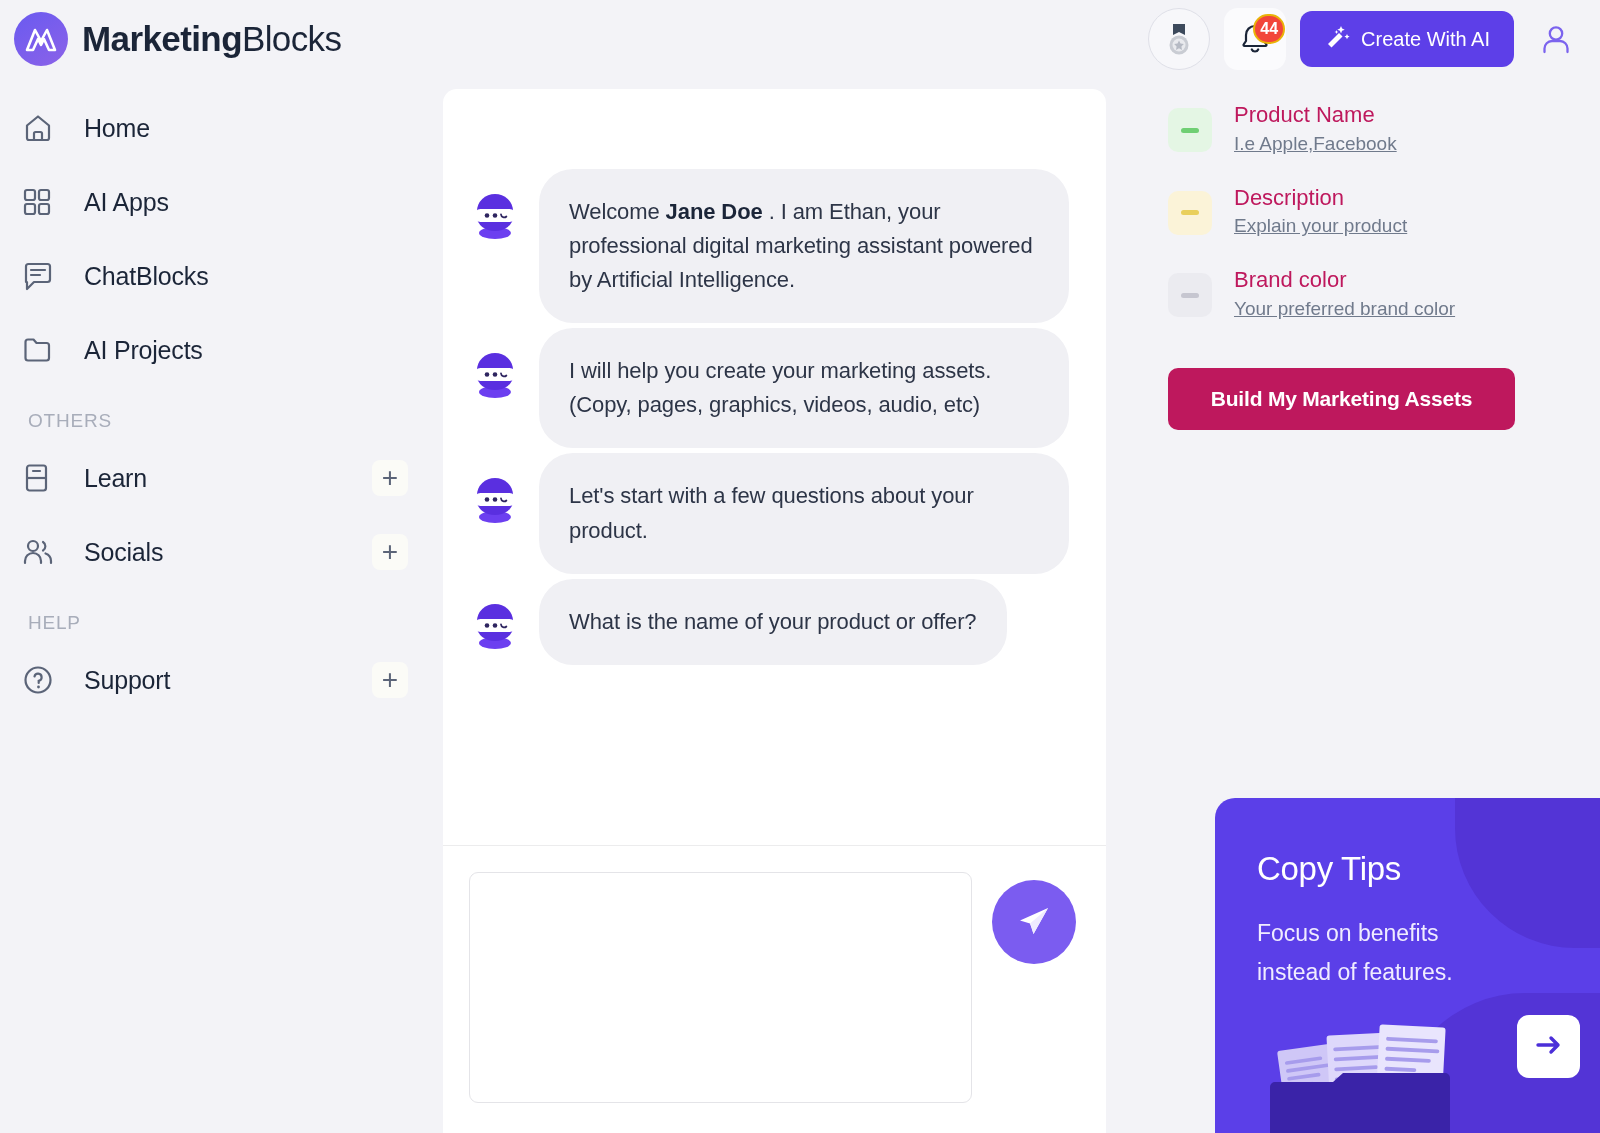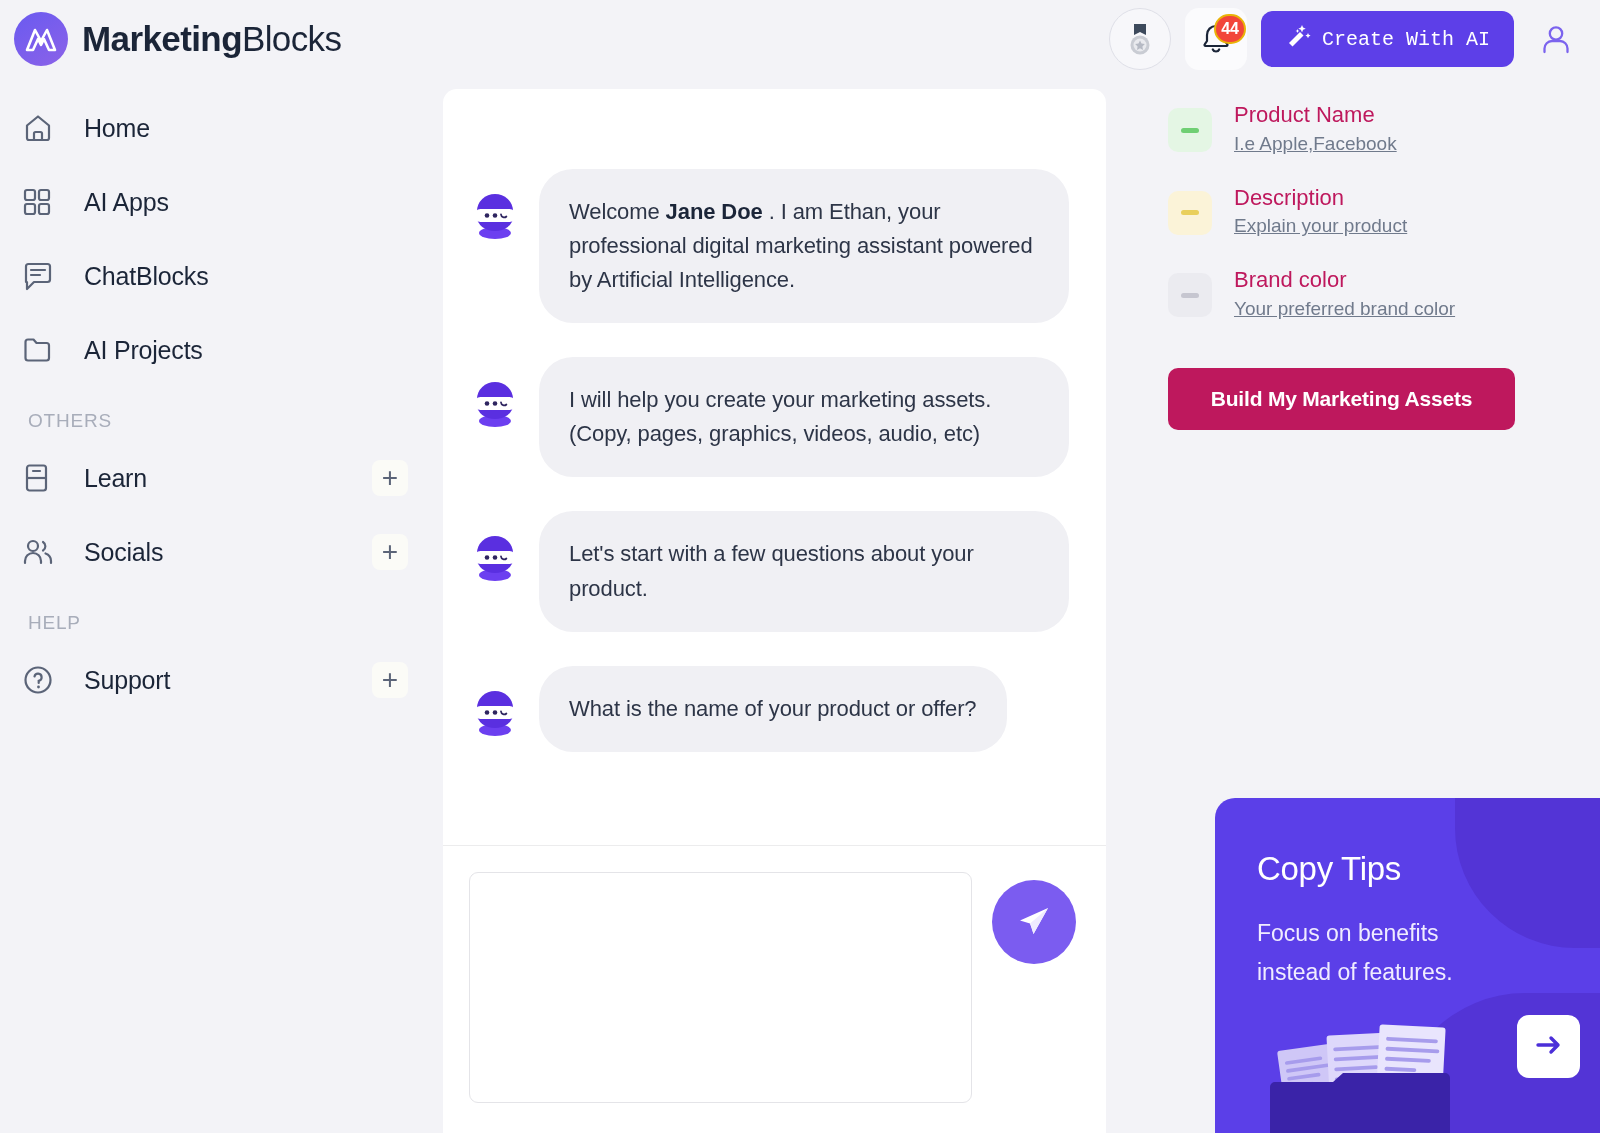--- a/index.html
+++ b/index.html
@@ -47,21 +47,21 @@
     min-width: 30px; height: 30px; padding: 0 5px;
     background: #f2463a; color: #fff; border-radius: 15px;
     font-size: 16px; font-weight: 600;
     display: flex; align-items: center; justify-content: center;
     border: 2px solid #eab308;
   }
   .create-btn {
     height: 56px; padding: 0 24px; border: none; cursor: pointer;
     background: #5d3fe8; color: #fff; border-radius: 12px;
     display: flex; align-items: center; gap: 11px;
-    font-size: 20px; font-family: Liberation Mono, monospace;
+    font-size: 20px; font-family: Liberation Sans, sans-serif;
   }
   .user-btn {
     width: 56px; height: 56px; border-radius: 50%;
     display: flex; align-items: center; justify-content: center;
     background: transparent;
   }
 
   
   .sidebar {
     position: absolute; left: 0; top: 90px; width: 430px; height: 1043px;
@@ -92,21 +92,21 @@
   
   .chat-panel {
     position: absolute; left: 443px; top: 89px;
     width: 663px; height: 1044px;
     background: #ffffff; border-radius: 14px 14px 0 0;
     display: flex; flex-direction: column;
   }
   .chat-messages {
     flex: 1; padding: 80px 26px 20px 26px; overflow: hidden;
   }
-  .msg-row { display: flex; align-items: flex-start; margin-bottom: 34px; }
+  .msg-row { display: flex; align-items: flex-start; margin-bottom: 5px; }
   .avatar {
     width: 52px; min-width: 52px; height: 54px; margin-right: 18px;
     position: relative; top: 18px;
   }
   .bubble {
     background: #f0f0f4; border-radius: 34px;
     padding: 26px 30px; max-width: 530px;
     font-size: 22px; line-height: 1.55; color: #2d3547;
     letter-spacing: -0.1px;
   }

